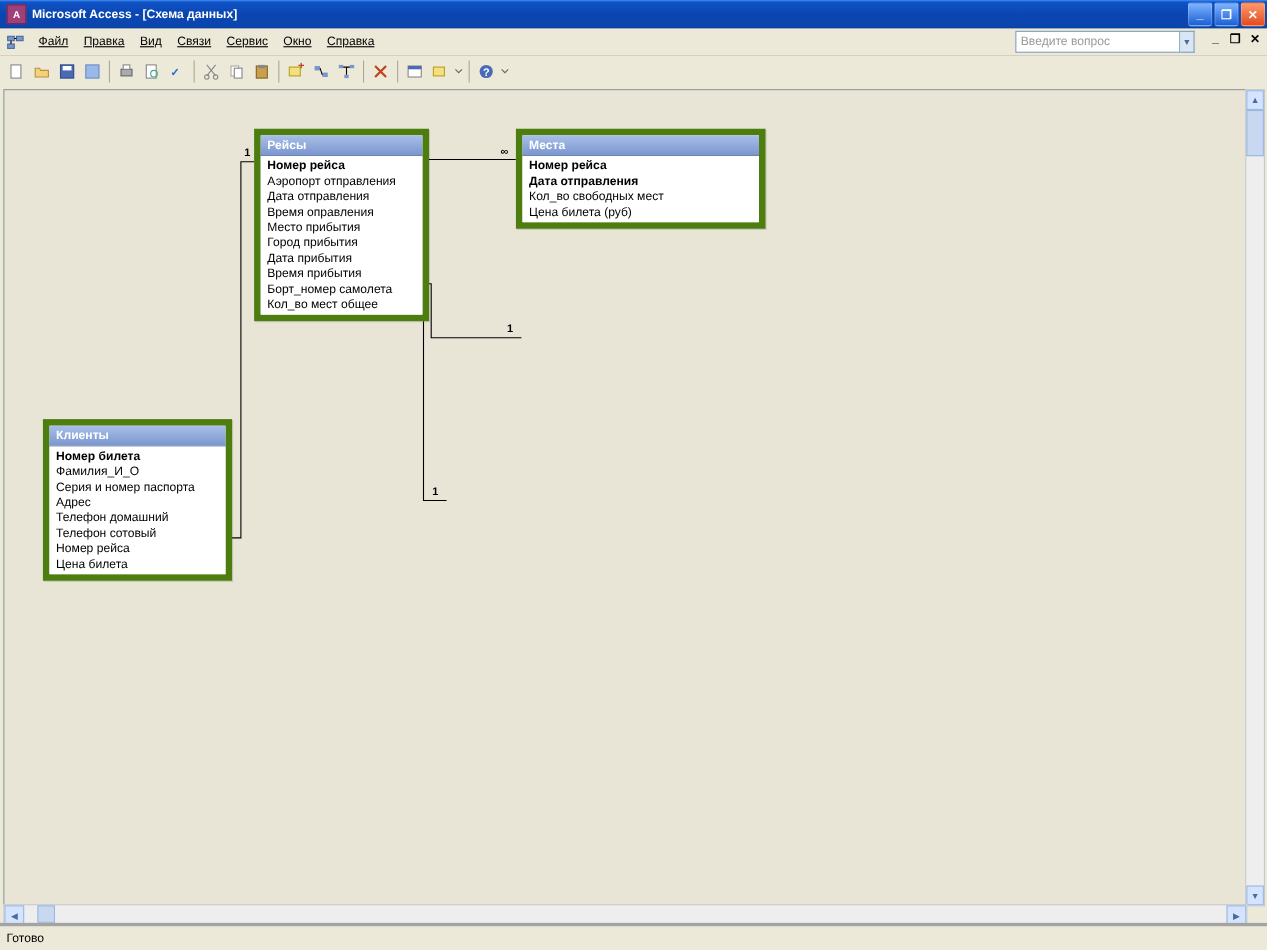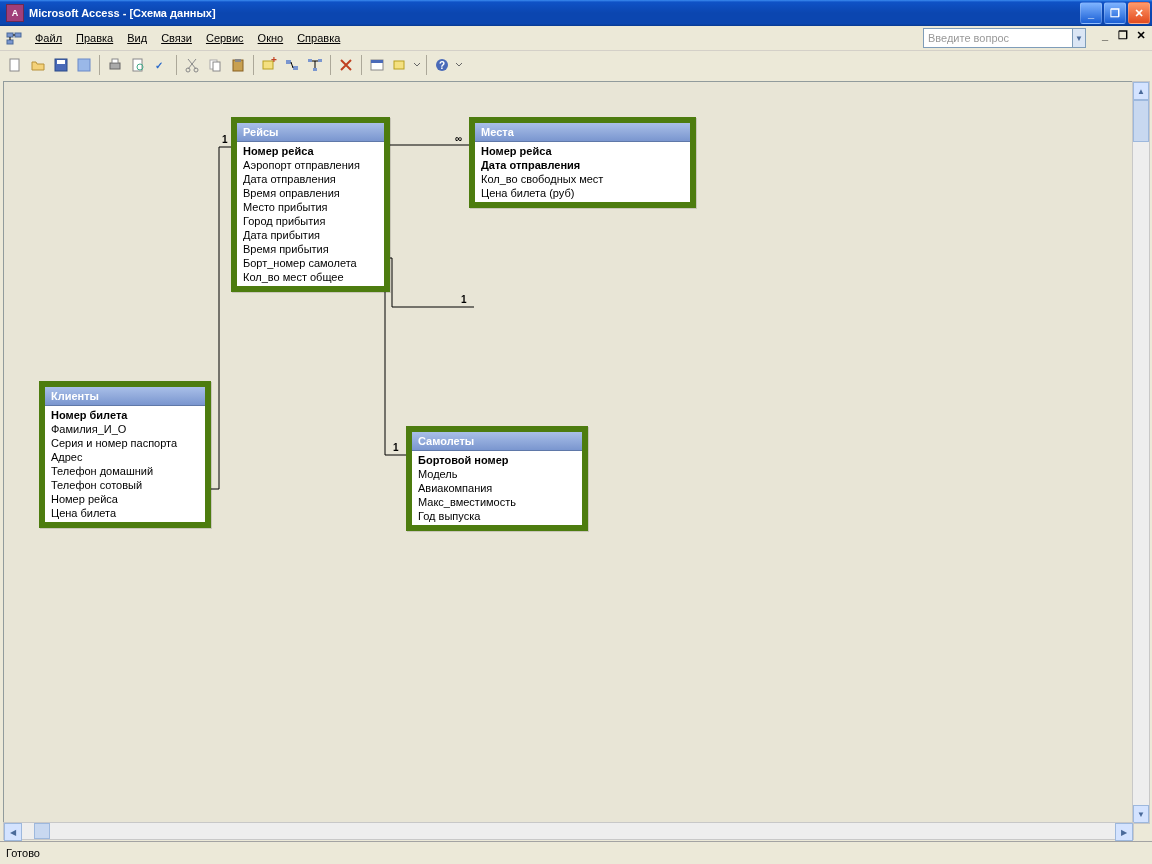--- a/index.html
+++ b/index.html
@@ -27,21 +27,21 @@
 .canvas{position:absolute;top:3px;left:3px;right:18px;bottom:18px;background:#e8e5d6;border:1px solid #919b9c;overflow:hidden}
 .vscroll{position:absolute;top:3px;right:2px;width:16px;bottom:18px;background:#eee;border:1px solid #c8c8c8}
 .vscroll .arr{height:16px;background:#d4e3ff;border:1px solid #9db8dd;display:flex;align-items:center;justify-content:center;font-size:8px;color:#4a6a9a}
 .vscroll .arr.bot{position:absolute;bottom:0;left:0;right:0}
 .vscroll .thumb{position:absolute;top:18px;left:0;right:0;height:40px;background:#c8d8f0;border:1px solid #9db8dd}
 .hscroll{position:absolute;left:3px;bottom:2px;right:18px;height:16px;background:#eee;border:1px solid #c8c8c8}
 .hscroll .arr{width:16px;height:100%;background:#d4e3ff;border:1px solid #9db8dd;display:inline-flex;align-items:center;justify-content:center;font-size:8px;color:#4a6a9a;position:absolute}
 .hscroll .arr.left{left:0}
 .hscroll .arr.right{right:0}
 .hscroll .thumb{position:absolute;left:30px;top:0;bottom:0;width:14px;background:#c8d8f0;border:1px solid #9db8dd}
-.statusbar{position:absolute;bottom:0;left:0;right:0;height:22px;background:#ece9d8;border-top:1px solid #a3a3a3;display:flex;align-items:center;padding:0 6px;color:#000}
+.statusbar{position:absolute;bottom:0;left:0;right:0;height:22px;background:#ece9d8;border-top:3px solid #a3a3a3;display:flex;align-items:center;padding:0 6px;color:#000}
 .tbl{position:absolute;border:6px solid #4d7c0f;background:#fff;box-shadow:1px 1px 0 #0002}
 .tbl .hdr{background:linear-gradient(to bottom,#a9bfe8,#7a96cf);color:#fff;font-weight:bold;padding:3px 6px;font-size:11px;border-bottom:1px solid #5f78a8}
 .tbl .body{padding:2px 0;background:#fff}
 .tbl .fld{padding:1px 6px;font-size:11px;color:#000;white-space:nowrap;cursor:default}
 .tbl .fld.bold{font-weight:bold}
 .tbl .fld.sel{background:#2a5cb8;color:#fff}
 svg.lines{position:absolute;top:0;left:0;width:100%;height:100%;pointer-events:none}
 .rel-lbl{position:absolute;font-size:10px;font-weight:bold;color:#000;background:transparent}
 </style>
 </head>
@@ -262,30 +262,20 @@
           <div class="fld">Серия и номер паспорта</div>
           <div class="fld">Адрес</div>
           <div class="fld">Телефон домашний</div>
           <div class="fld">Телефон сотовый</div>
           <div class="fld">Номер рейса</div>
           <div class="fld">Цена билета</div>
         </div>
     </div>
 
 
-    <div class="tbl" style="left:402px;top:344px;width:170px">
-      <div class="hdr">Самолеты</div>
-      <div class="body" id="tbl-planes">
-          <div class="fld bold">Бортовой номер</div>
-          <div class="fld">Модель</div>
-          <div class="fld">Авиакомпания</div>
-          <div class="fld">Макс_вместимость</div>
-          <div class="fld">Год выпуска</div>
-        </div>
-    </div>
   </div>
   <div class="vscroll">
     <div class="arr">▲</div>
     <div class="thumb"></div>
     <div class="arr bot">▼</div>
   </div>
   <div class="hscroll">
     <div class="arr left">◀</div>
     <div class="thumb"></div>
     <div class="arr right">▶</div>

